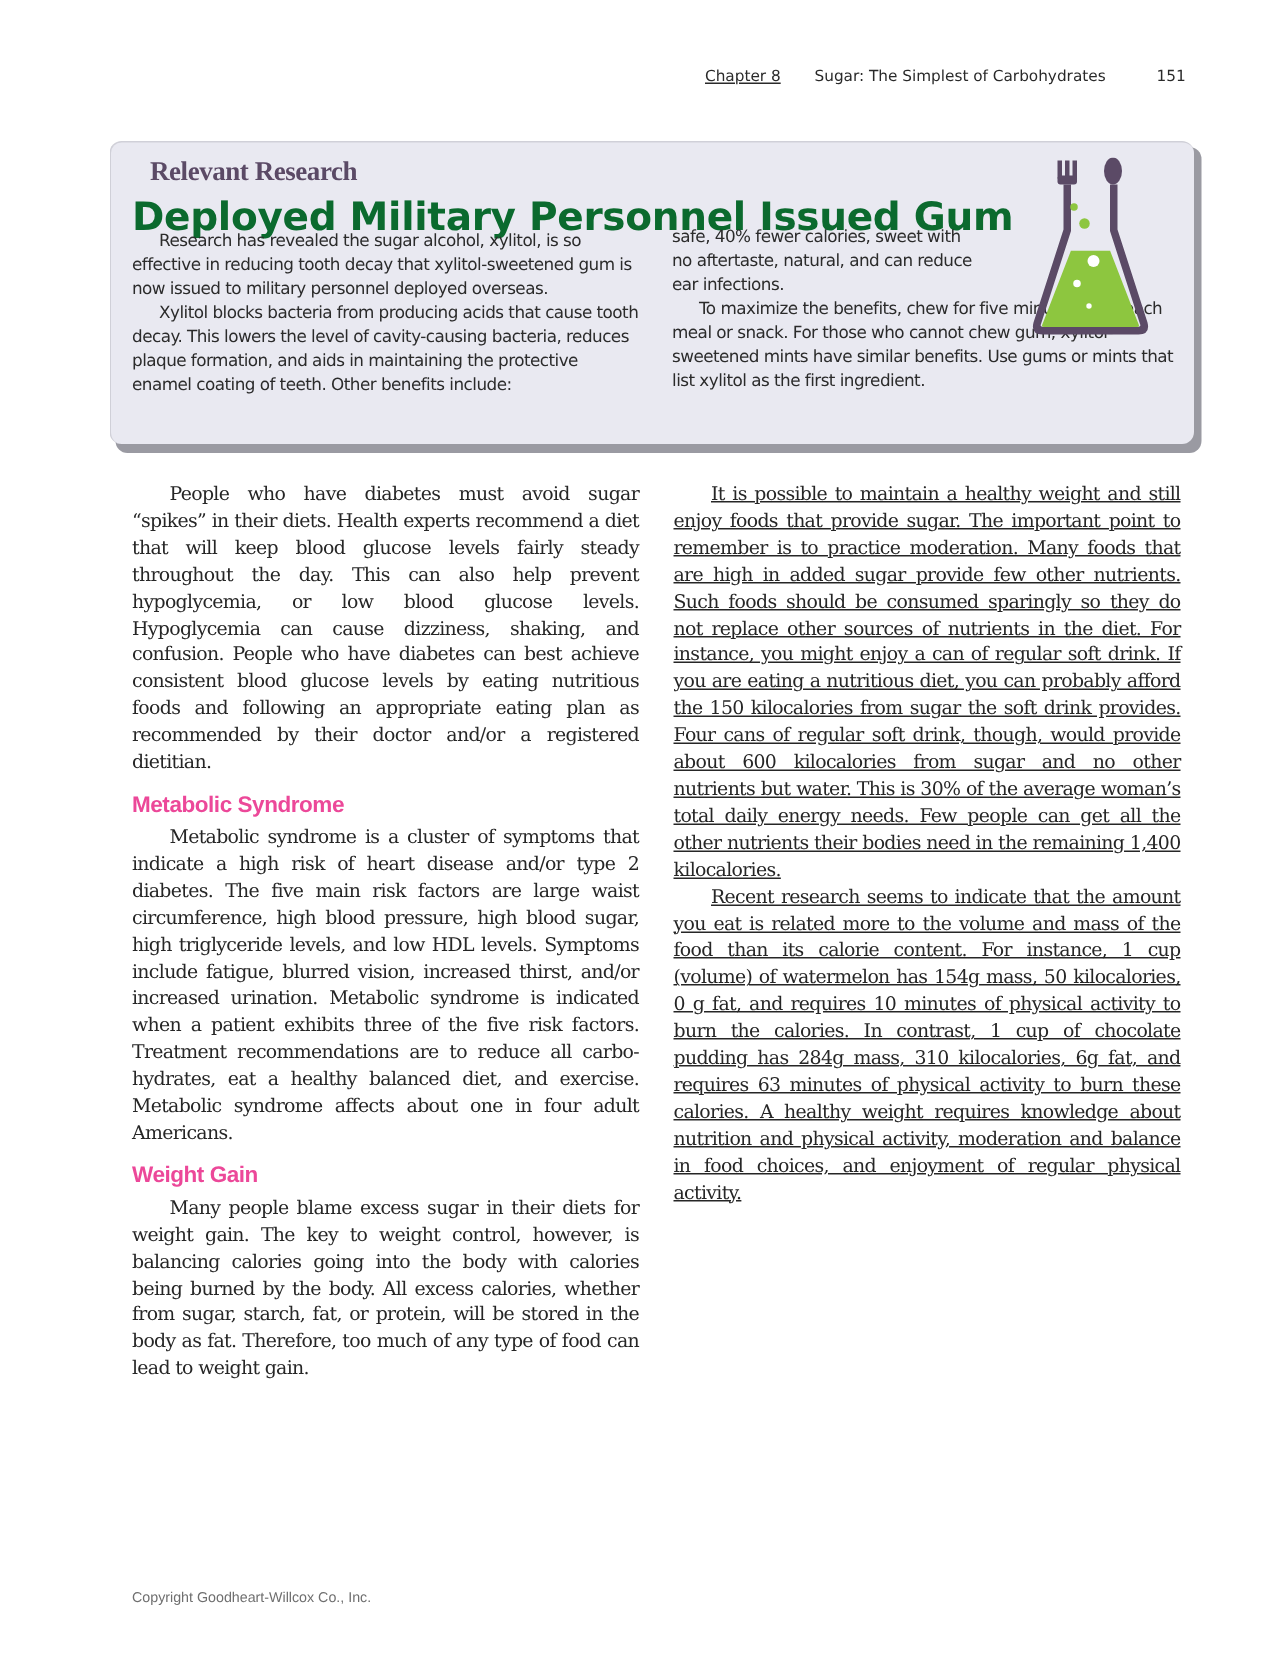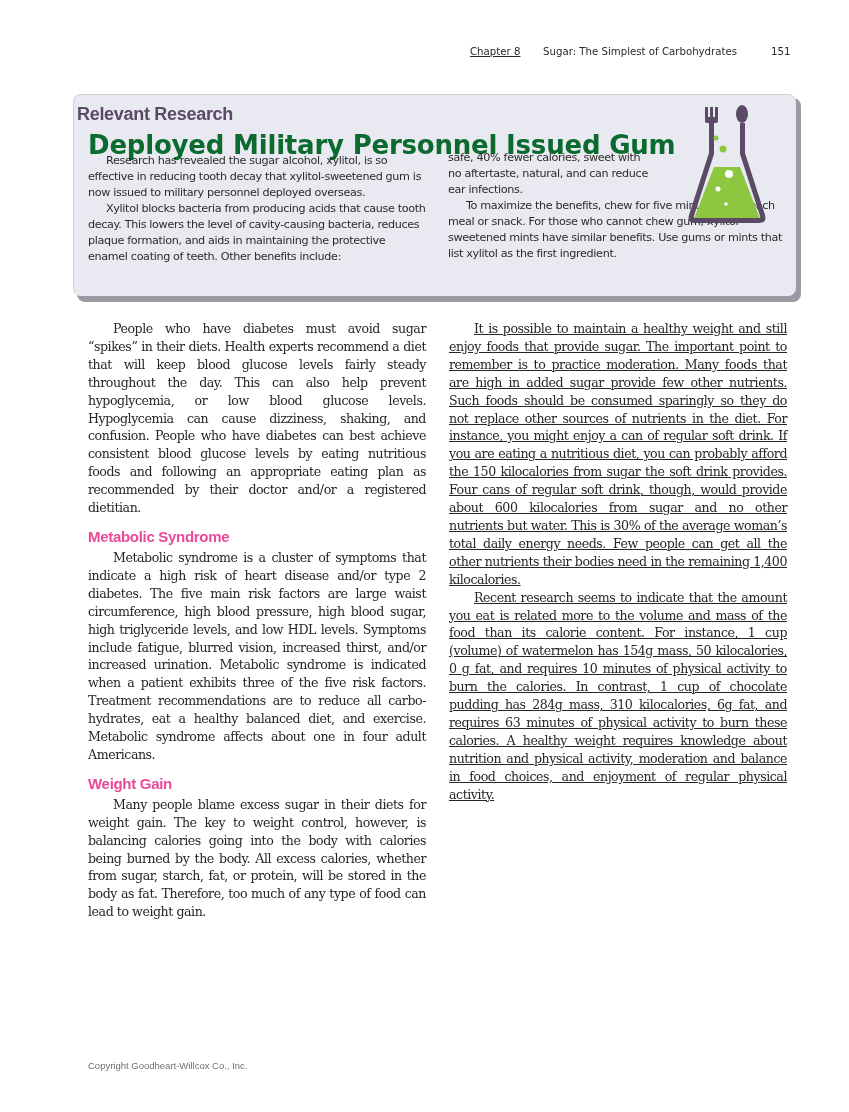--- a/index.html
+++ b/index.html
@@ -15,22 +15,22 @@
     .box-shadow {
       position: absolute; left: 77px; top: 98px; width: 724px; height: 204px;
       background: #9a9aa2; border-radius: 8px;
     }
     .box {
       position: absolute; left: 73px; top: 94px; width: 722px; height: 201px;
       background: #e9e9f1; border-radius: 8px;
       border-top: 1px solid #d0d0d8; border-left: 1px solid #d0d0d8;
     }
     .box-kicker {
-      position: absolute; left: 3px; top: 9px;
-      font-family: Liberation Sans, sans-serif; font-weight: bold; font-size: 18px;
+      position: absolute; left: 26px; top: 9px;
+      font-family: Liberation Serif, serif; font-weight: bold; font-size: 18px;
       color: #5b4a66; letter-spacing: -0.3px;
     }
     .box-title {
       position: absolute; left: 14px; top: 35px;
       font-family: "DejaVu Sans", sans-serif; font-weight: bold; font-size: 26px;
       color: #0b6a2e; letter-spacing: -0.2px;
     }
     .box-text {
       position: absolute; font-family: "DejaVu Sans", sans-serif;
       font-size: 11.2px; line-height: 16px; color: #2b2b2b; letter-spacing: -0.35px;

